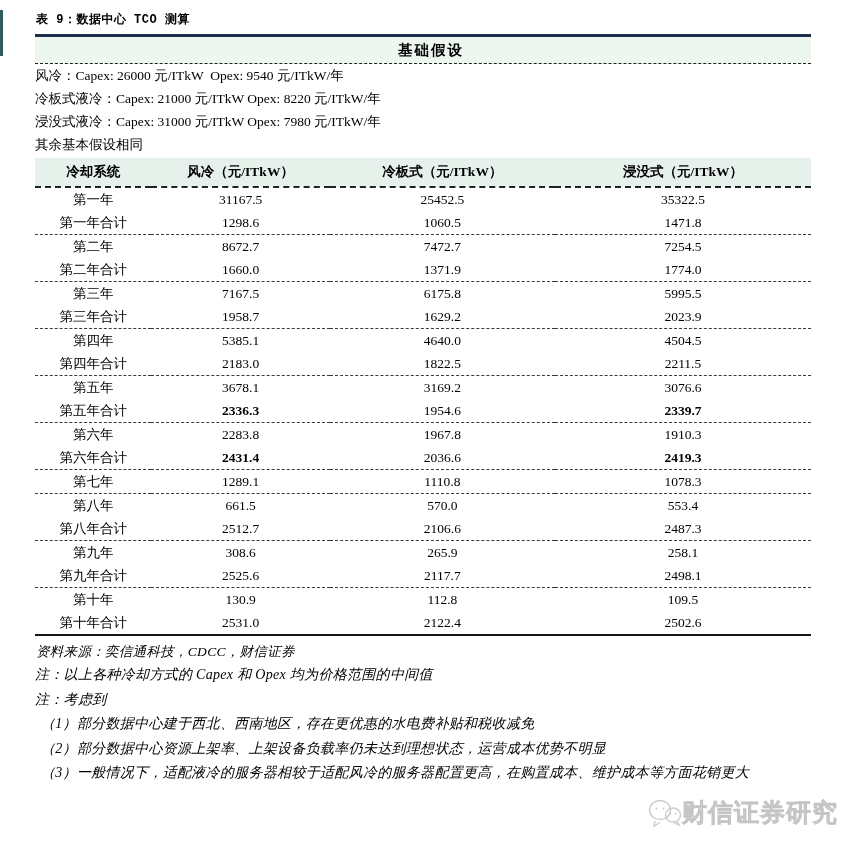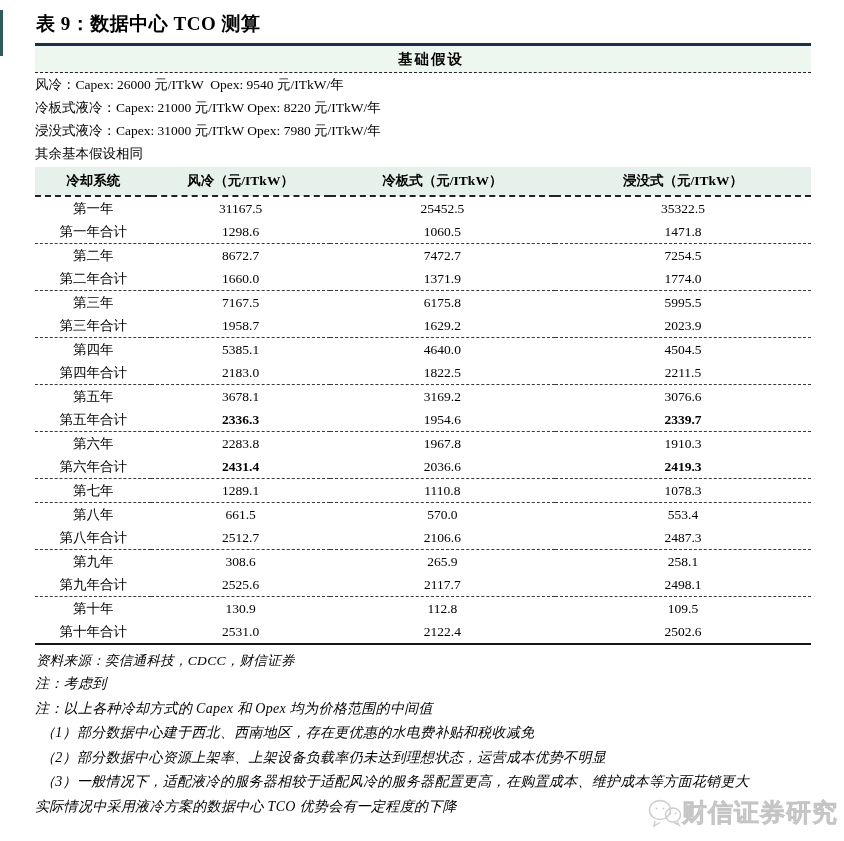--- a/index.html
+++ b/index.html
@@ -3,22 +3,23 @@
 <meta charset="utf-8">
 <style>
   html,body{margin:0;padding:0;background:#ffffff;}
   body{
     width:844px;height:841px;position:relative;overflow:hidden;
     font-family:"Liberation Serif","DejaVu Serif",serif;color:#000;
   }
   .edge-mark{position:absolute;left:0;top:10px;width:3px;height:46px;background:#2f5d5e;}
   .content{position:absolute;left:35px;top:8px;width:776px;}
   .doc-title{
-    font-size:19px;font-weight:bold;letter-spacing:.5px;
+    font-size:12px;font-weight:bold;letter-spacing:.5px;
     padding:3px 0 6px 1px;
+    font-family:Liberation Mono, monospace;
   }
   .title-rule{height:3px;background:#1e2f4d;}
   .section-bar{
     background:#eef6f0;text-align:center;font-weight:bold;font-size:14.5px;
     padding:4px 0 3px 16px;letter-spacing:2px;
     border-bottom:1.5px dashed #222;
   }
   .assumption-line{
     text-align:left;font-size:13.5px;line-height:23px;white-space:pre;
   }
@@ -201,26 +202,25 @@
           <td>2531.0</td>
           <td>2122.4</td>
           <td>2502.6</td>
         </tr>
       </tbody>
   </table>
 
   <div class="source-line">资料来源：奕信通科技，CDCC，财信证券</div>
 
   <div class="notes" id="notes-block">
+      <div class="note-line">注：以上各种冷却方式的 Capex 和 Opex 均为价格范围的中间值</div>
       <div class="note-line">注：考虑到</div>
-      <div class="note-line">注：以上各种冷却方式的 Capex 和 Opex 均为价格范围的中间值</div>
       <div class="note-line indent">（1）部分数据中心建于西北、西南地区，存在更优惠的水电费补贴和税收减免</div>
       <div class="note-line indent">（2）部分数据中心资源上架率、上架设备负载率仍未达到理想状态，运营成本优势不明显</div>
       <div class="note-line indent">（3）一般情况下，适配液冷的服务器相较于适配风冷的服务器配置更高，在购置成本、维护成本等方面花销更大</div>
-      <div class="note-line">实际情况中采用液冷方案的数据中心 TCO 优势会有一定程度的下降</div>
     </div>
 
 </div>
 
 <div class="watermark">
   <span>
     <svg width="34" height="30" viewBox="0 0 34 30" fill="none" stroke="#cccccc" stroke-width="1.4">
       <ellipse cx="12" cy="12" rx="10.5" ry="9.5"></ellipse>
       <path d="M7 23 L6 28 L12 24.5" fill="#fff" stroke="#cccccc"></path>
       <ellipse cx="25" cy="17" rx="7.5" ry="7"></ellipse>

